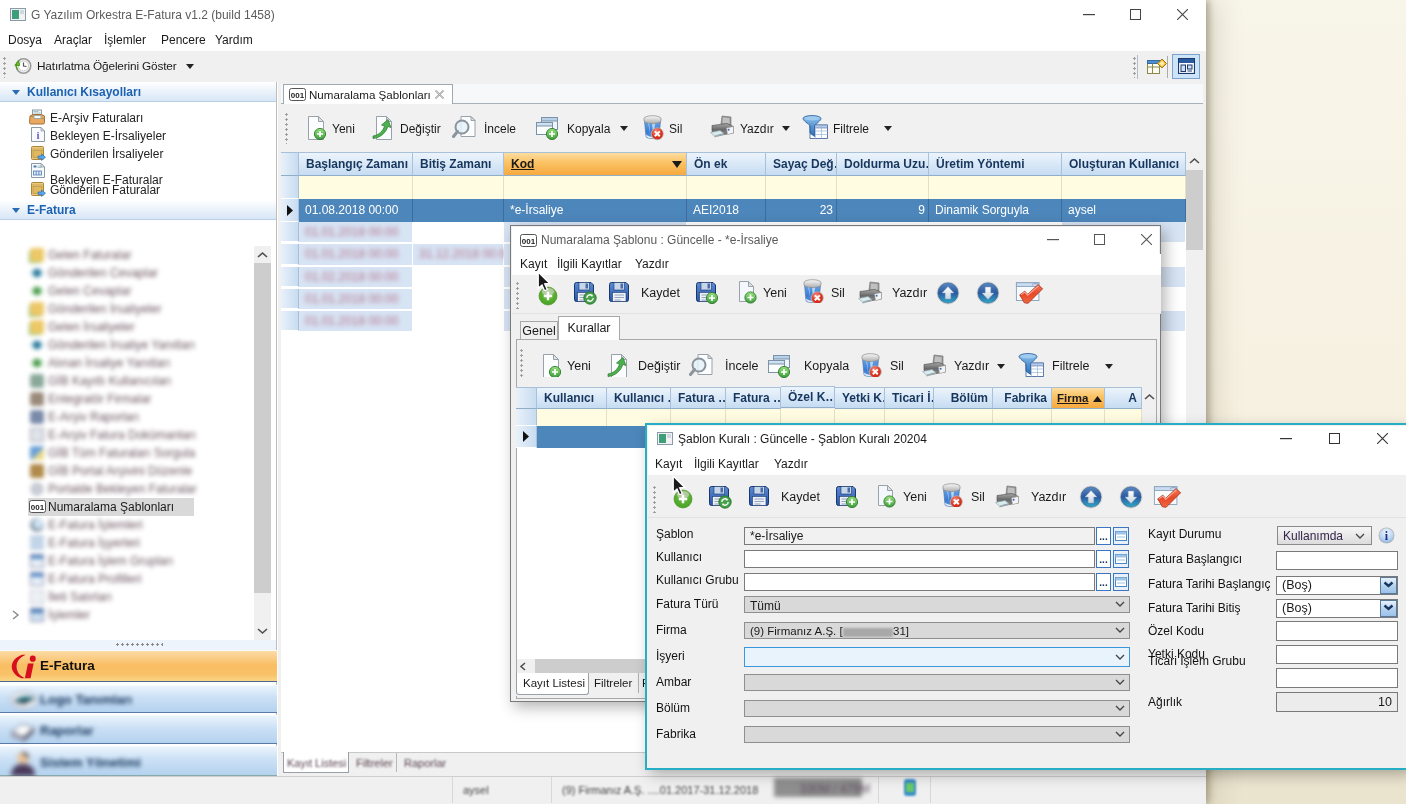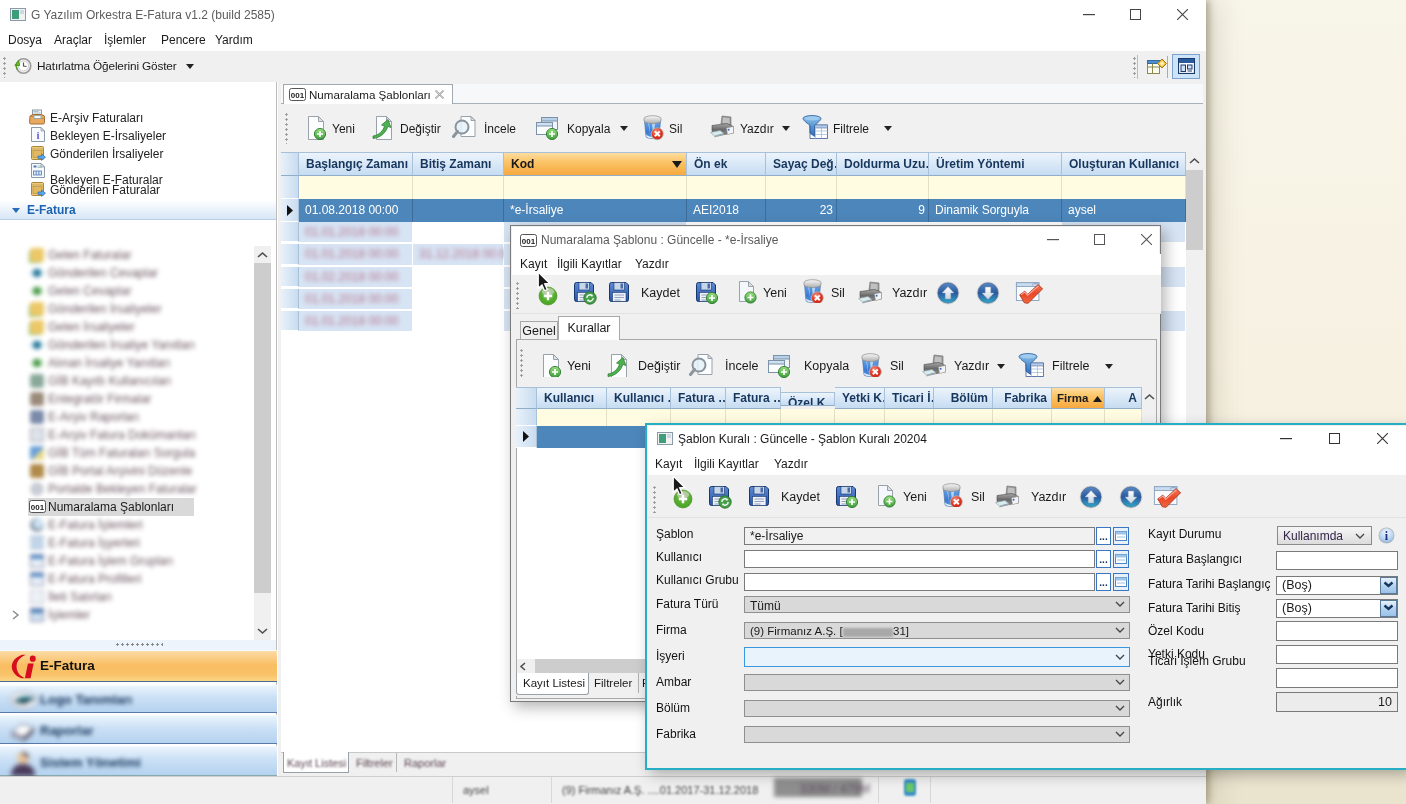--- a/index.html
+++ b/index.html
@@ -38,21 +38,21 @@
 #content{position:absolute;left:278px;top:82px;width:928px;height:694px;background:#f0f0f0;}
 
 .tabstrip{position:absolute;background:#f7f8f9;}
 .tab-active{position:absolute;background:#fff;border:1px solid #a0a8b0;border-bottom:none;}
 
 .tbar{position:absolute;background:#f1f1f1;}
 .tlabel{position:absolute;font-size:12px;color:#1a1a1a;white-space:nowrap;}
 .ic{position:absolute;}
 
 .gh{position:absolute;background:linear-gradient(#ecf4fc,#c6dcf2);border-right:1px solid #a8c0d8;border-top:1px solid #a8c0d8;border-bottom:1px solid #91aec9;color:#17365d;font-weight:bold;font-size:12px;line-height:23px;padding-left:7px;white-space:nowrap;overflow:hidden;}
-.gh.orange{background:linear-gradient(#fdddA0,#fbc468 40%,#f7a93e);color:#1a1a1a;}
+.gh.orange{background:linear-gradient(#fdddA0,#fbc468 40%,#f7a93e);color:#1a1a1a;text-decoration:underline;}
 .fcell{position:absolute;background:#fffce1;border-right:1px solid #e3e0c4;}
 .dcell{position:absolute;font-size:12px;line-height:22px;padding-left:6px;white-space:nowrap;overflow:hidden;}
 .rowhdr{position:absolute;background:linear-gradient(90deg,#e8f1fa,#c8dcf0);border-right:1px solid #a8c0d8;border-bottom:1px solid #fff;}
 
 .dlg{position:absolute;background:#f0f0f0;box-shadow:4px 5px 14px rgba(0,0,0,.30);}
 .dtitle{position:absolute;left:1px;top:1px;right:1px;height:27px;background:#fff;}
 .dmenu{position:absolute;font-size:12px;color:#1a1a1a;}
 .fl{position:absolute;font-size:12px;color:#111;white-space:nowrap;}
 .tbx{position:absolute;background:#fff;border:1px solid #7a7a7a;}
 .cbo{position:absolute;background:#d9d9d9;border:1px solid #8f8f8f;font-size:12px;color:#1a1a1a;line-height:16px;padding-left:5px;}
@@ -226,21 +226,21 @@
       </g>
 </defs>
   </svg>
 <div id="mainwin">
   <div id="titlebar">
     <svg class="abs" style="left:10px;top:8px" width="16" height="13">
         <rect x="0.5" y="0.5" width="15" height="12" fill="#f2f2f2" stroke="#8a9aa8"></rect>
         <rect x="2" y="2" width="7" height="9" fill="#3f9e7a"></rect>
         <rect x="10" y="2" width="4" height="4" fill="#cfd8e0"></rect>
       </svg>
-    <div class="ttl">G Yazılım Orkestra E-Fatura v1.2 (build 2585)</div>
+    <div class="ttl">G Yazılım Orkestra E-Fatura v1.2 (build 1458)</div>
     <svg class="abs" style="left:1083px;top:14px" width="12" height="2">
         <rect width="12" height="1.2" fill="#444"></rect>
       </svg>
     <svg class="abs" style="left:1130px;top:9px" width="11" height="11">
         <rect x="0.5" y="0.5" width="10" height="10" fill="none" stroke="#444"></rect>
       </svg>
     <svg class="abs" style="left:1177px;top:9px" width="11" height="11">
         <path d="M0 0 L11 11 M11 0 L0 11" stroke="#444" stroke-width="1.1"></path>
       </svg>
   </div>
@@ -274,20 +274,21 @@
     <div class="abs" style="left:1172px;top:3px;width:28px;height:25px;background:#cde3f8;border:1px solid #7da2ce"></div>
     <svg class="abs" style="left:1178px;top:7px" width="17" height="16">
         <rect x="0.5" y="0.5" width="16" height="15" fill="#fff" stroke="#1a3a6e" stroke-width="1.2"></rect>
         <rect x="1" y="1" width="15" height="4" fill="#2a5a9e"></rect>
         <rect x="3" y="7" width="4.5" height="6.5" fill="#cfe0f4" stroke="#1a3a6e"></rect>
         <rect x="9.5" y="7" width="4.5" height="4" fill="#cfe0f4" stroke="#1a3a6e"></rect>
         <path d="M9.5 13 h4.5" stroke="#1a3a6e"></path>
       </svg>
   </div>
   <div id="sidebar">
+    <div class="shead" style="top:0"><span class="stri"></span><span style="margin-left:27px">Kullanıcı Kısayolları</span></div>
     <svg class="abs" style="left:29px;top:27px" width="17" height="16">
         <rect x="3.5" y="1" width="9" height="7" fill="#f4f8fb" stroke="#8a9aa8"></rect>
         <path d="M4.5 2.5h5M4.5 4h7M4.5 5.5h7" stroke="#8aa" stroke-width="0.7"></path>
         <path d="M1 7 L4 5.5 h8.5 L15.5 7 L15.5 13.5 a1.5 1.5 0 0 1 -1.5 1.5 h-12 a1.5 1.5 0 0 1 -1.5 -1.5 Z" fill="#e8a860" stroke="#a8703a"></path>
         <path d="M1 7.5 h5 l1.5 2 h8" fill="none" stroke="#c08648" stroke-width="1"></path>
         <rect x="5" y="6.5" width="7" height="3" fill="#fbfbfb" stroke="#9aa"></rect>
       </svg>
     <div class="sitem" style="top:29px">E-Arşiv Faturaları</div>
     <svg class="abs" style="left:31px;top:45px" width="14" height="15">
         <path d="M0.5 0.5 h9.5 l3.5 3.5 v10.5 h-13 z" fill="#f8fafc" stroke="#8a9aa8"></path>
@@ -643,21 +644,21 @@
   <svg class="ic" style="left:507px;top:127px" width="26" height="26">
       <use href="#i-filtre"></use>
     </svg>
   <div class="tlabel" style="left:541px;top:133px;font-size:12.5px">Filtrele</div>
   <div class="darr abs" style="left:594px;top:138px"></div>
   <div class="gh" style="left:5px;top:161px;width:21px;height:22px;background:linear-gradient(90deg,#e8f1fa,#c8dcf0)"></div>
   <div class="gh" style="left:26px;top:161px;width:70px;height:22px;line-height:21px">Kullanıcı</div>
   <div class="gh" style="left:96px;top:161px;width:64px;height:22px;line-height:21px">Kullanıcı …</div>
   <div class="gh" style="left:160px;top:161px;width:55px;height:22px;line-height:21px">Fatura …</div>
   <div class="gh" style="left:215px;top:161px;width:55px;height:22px;line-height:21px">Fatura …</div>
-  <div class="gh" style="left:270px;top:166px;width:54px;height:14px;line-height:21px">Özel K…</div>
+  <div class="gh" style="left:270px;top:160px;width:54px;height:22px;line-height:21px">Özel K…</div>
   <div class="gh" style="left:324px;top:161px;width:50px;height:22px;line-height:21px">Yetki K…</div>
   <div class="gh" style="left:374px;top:161px;width:49px;height:22px;line-height:21px">Ticari İ…</div>
   <div class="gh" style="left:423px;top:161px;width:59px;height:22px;line-height:21px;text-align:right;padding-right:4px;padding-left:0">Bölüm</div>
   <div class="gh" style="left:482px;top:161px;width:59px;height:22px;line-height:21px;text-align:right;padding-right:4px;padding-left:0">Fabrika</div>
   <div class="gh orange" style="left:541px;top:161px;width:53px;height:22px;line-height:21px;font-size:11.5px;padding-left:5px">Firma<svg class="abs" style="right:2px;top:8px;position:absolute" width="9" height="6">
         <path d="M4.5 0 L9 6 H0 Z" fill="#1a1a1a"></path>
       </svg></div>
   <div class="gh" style="left:594px;top:161px;width:37px;height:22px;line-height:21px;text-align:right;padding-right:4px;padding-left:0">A</div>
   <svg class="abs" style="left:631px;top:166px" width="15" height="10">
       <polyline points="3,7 7.5,3 12,7" class="chev"></polyline>

